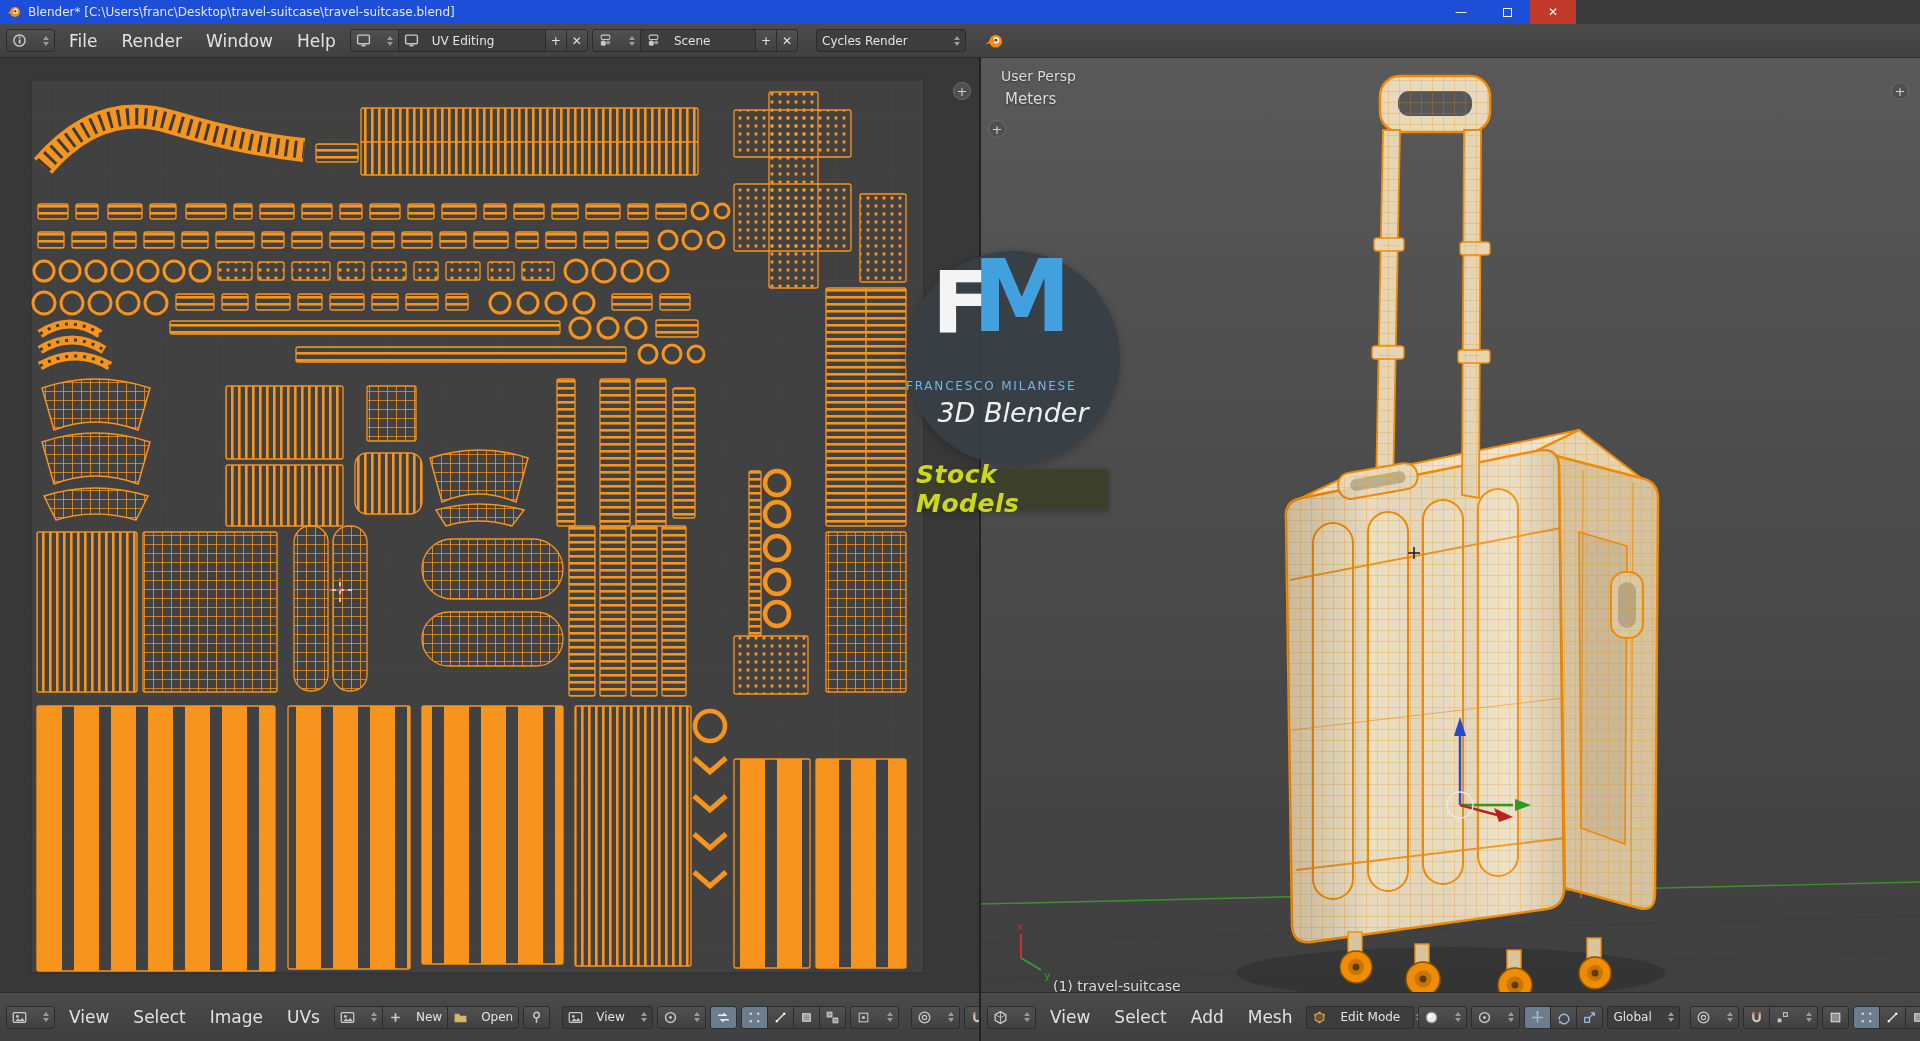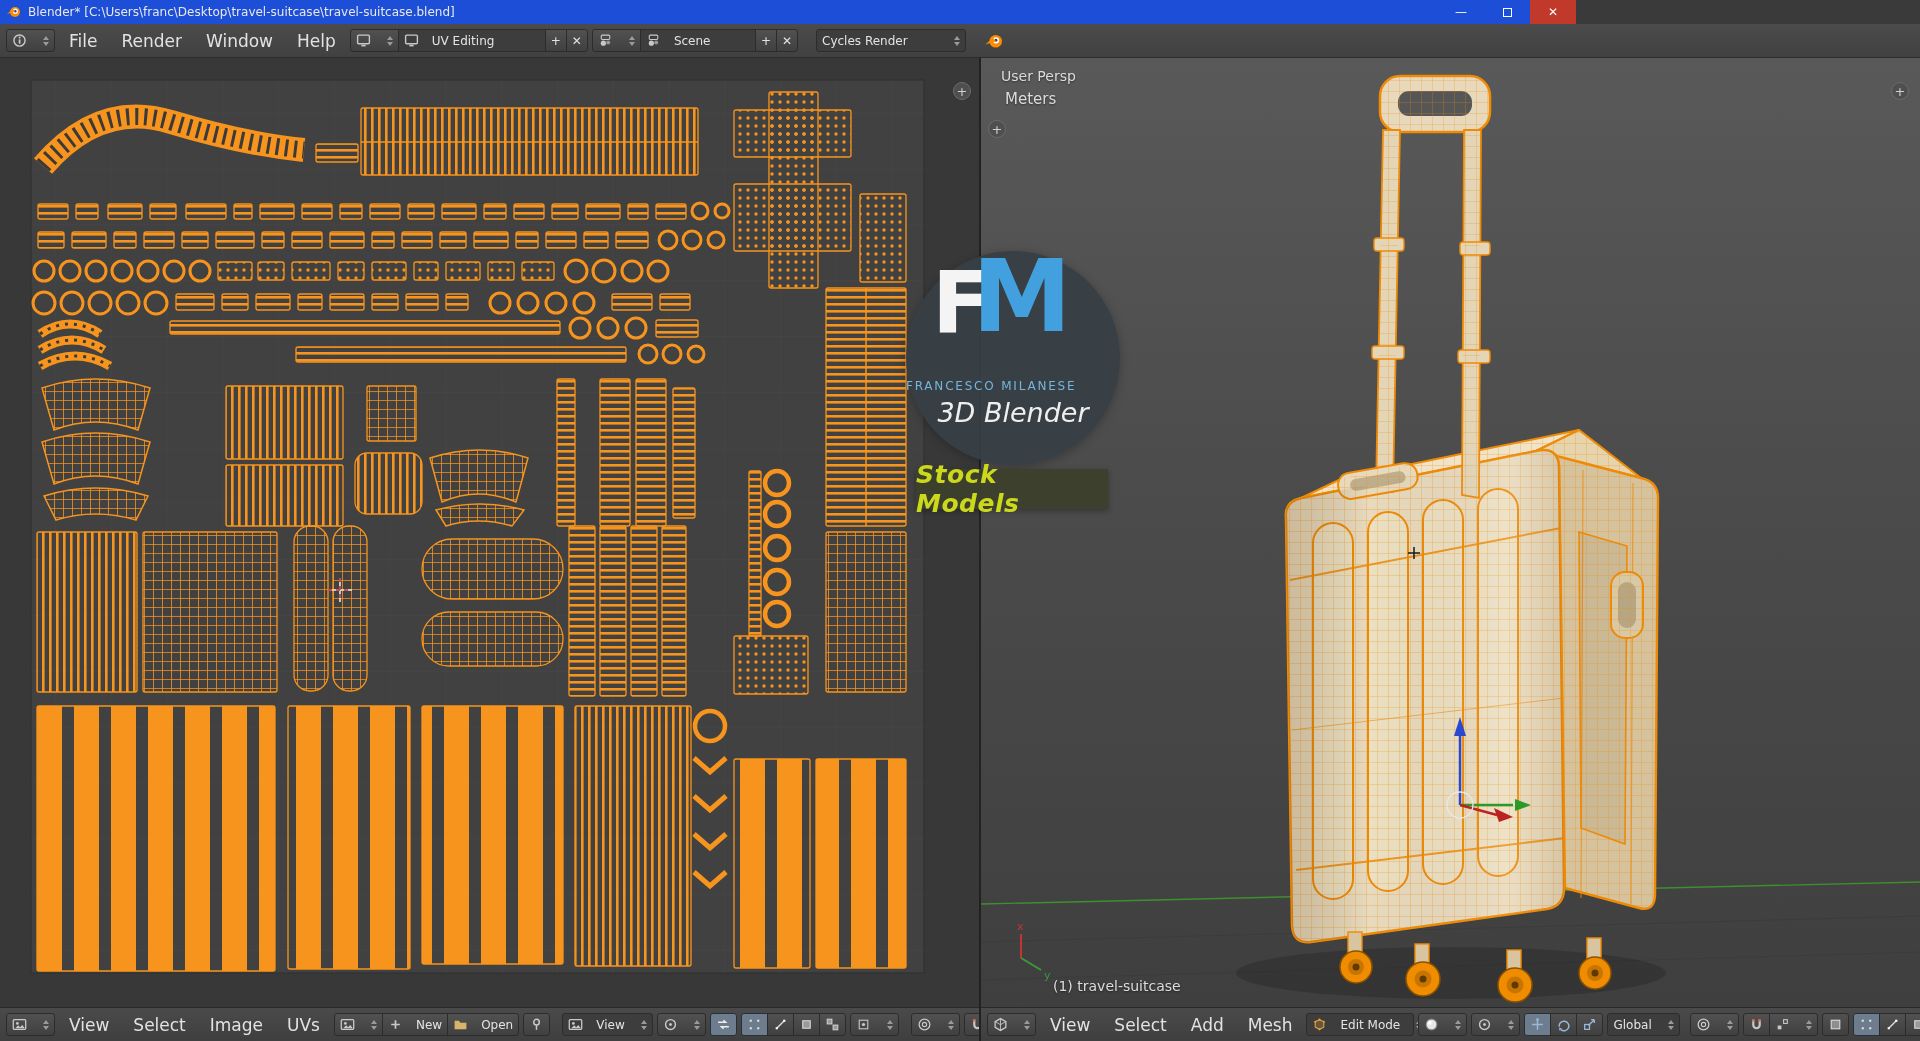--- a/index.html
+++ b/index.html
@@ -32,21 +32,21 @@
 .icon svg{width:100%;height:100%;display:block;}
 .stats{margin-left:10px;font-size:12px;color:#d6d6d6;letter-spacing:0.1px;}
 .blogo{width:20px;height:20px;margin-left:14px;}
 
 
 .uv-editor{position:absolute;left:0;top:58px;width:979px;height:983px;background:#383838;}
 .uv-canvas{position:absolute;left:0;top:0;width:979px;height:950px;}
 .split{position:absolute;left:979px;top:58px;width:2px;height:983px;background:#222;}
 .vp{position:absolute;left:981px;top:58px;width:939px;height:983px;background:linear-gradient(180deg,#595959 0%,#4b4b4b 45%,#3e3e3e 100%);}
 .vp-canvas{position:absolute;left:0;top:0;width:939px;height:950px;}
-.editor-header{position:absolute;left:0;bottom:0;right:0;height:34px;background:linear-gradient(#4a4a4a,#3f3f3f);border-top:1px solid #292929;display:flex;align-items:center;padding:0 6px;gap:4px;}
+.editor-header{position:absolute;left:0;bottom:0;right:0;height:49px;background:linear-gradient(#4a4a4a,#3f3f3f);border-top:1px solid #292929;display:flex;align-items:center;padding:0 6px;gap:4px;}
 .vp-label{position:absolute;color:#dcdcdc;font-size:14px;text-shadow:0 1px 2px rgba(0,0,0,.45);}
 .cplus{position:absolute;width:18px;height:18px;border-radius:50%;background:#4f4f4f;border:1px solid #6b6b6b;color:#cfcfcf;display:flex;align-items:center;justify-content:center;font-size:13px;line-height:1;}
 
 
 .wm-circle{position:absolute;left:906px;top:251px;width:214px;height:214px;border-radius:50%;background:rgba(55,62,68,0.95);z-index:60;box-shadow:0 2px 10px rgba(0,0,0,.25);}
 .wm-f{position:absolute;left:26px;top:8px;font-size:86px;font-weight:bold;color:#f4f4f4;line-height:1;}
 .wm-m{position:absolute;left:66px;top:-4px;font-size:100px;font-weight:bold;color:#41a0dd;line-height:1;}
 .wm-name{position:absolute;left:0;top:128px;width:100%;text-align:left;font-size:12px;letter-spacing:1.8px;color:#74b6de;}
 .wm-tag{position:absolute;left:0;top:146px;width:100%;text-align:center;font-size:27px;font-style:italic;color:#efefef;}
 .wm-banner{position:absolute;left:916px;top:469px;width:192px;height:40px;background:rgba(60,64,42,0.94);z-index:60;display:flex;align-items:center;justify-content:center;font-size:25px;font-weight:bold;font-style:italic;color:#ccd81c;letter-spacing:0.5px;box-shadow:0 2px 6px rgba(0,0,0,.3);}

